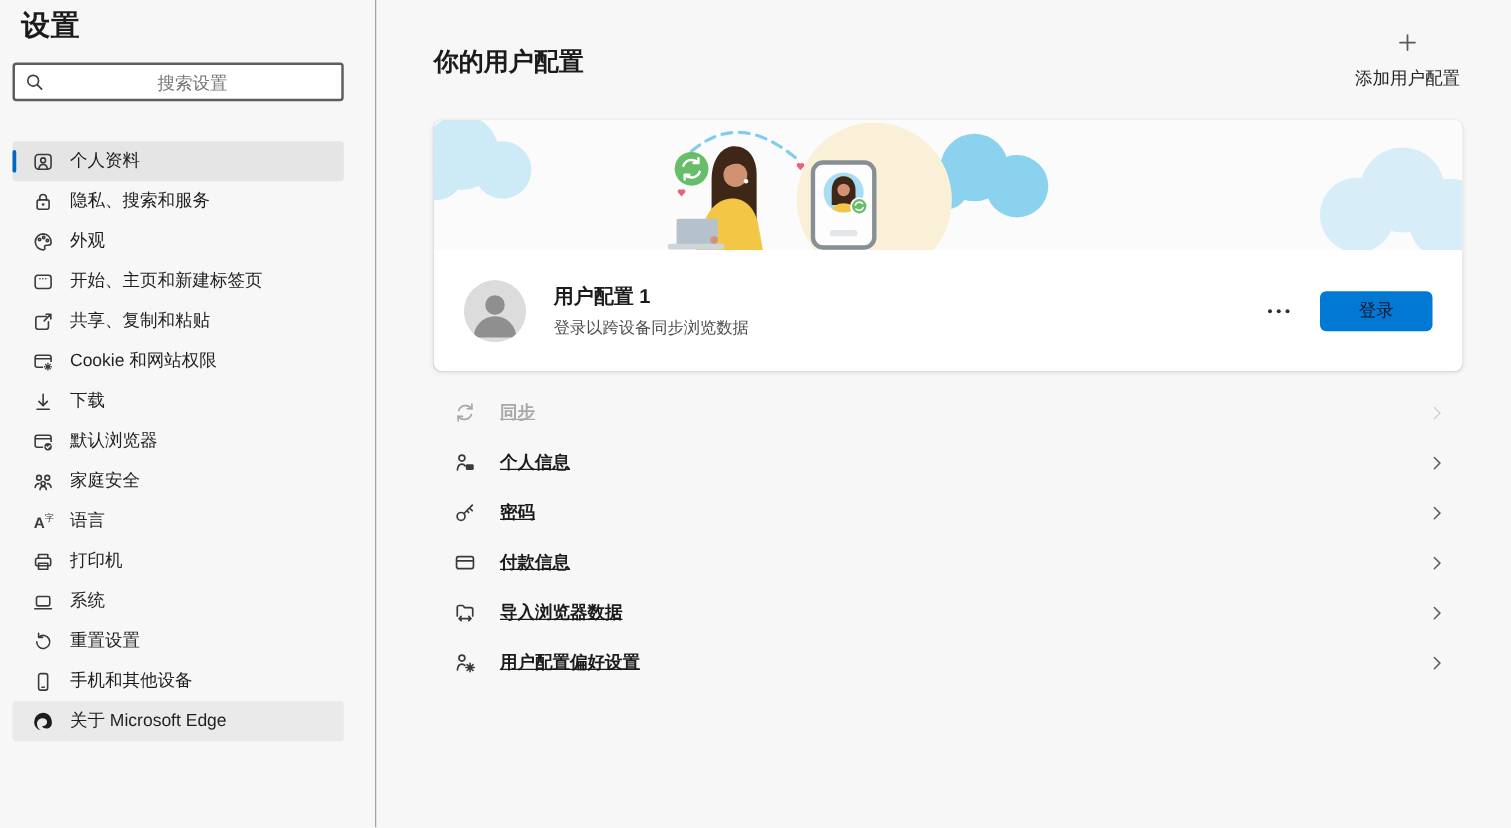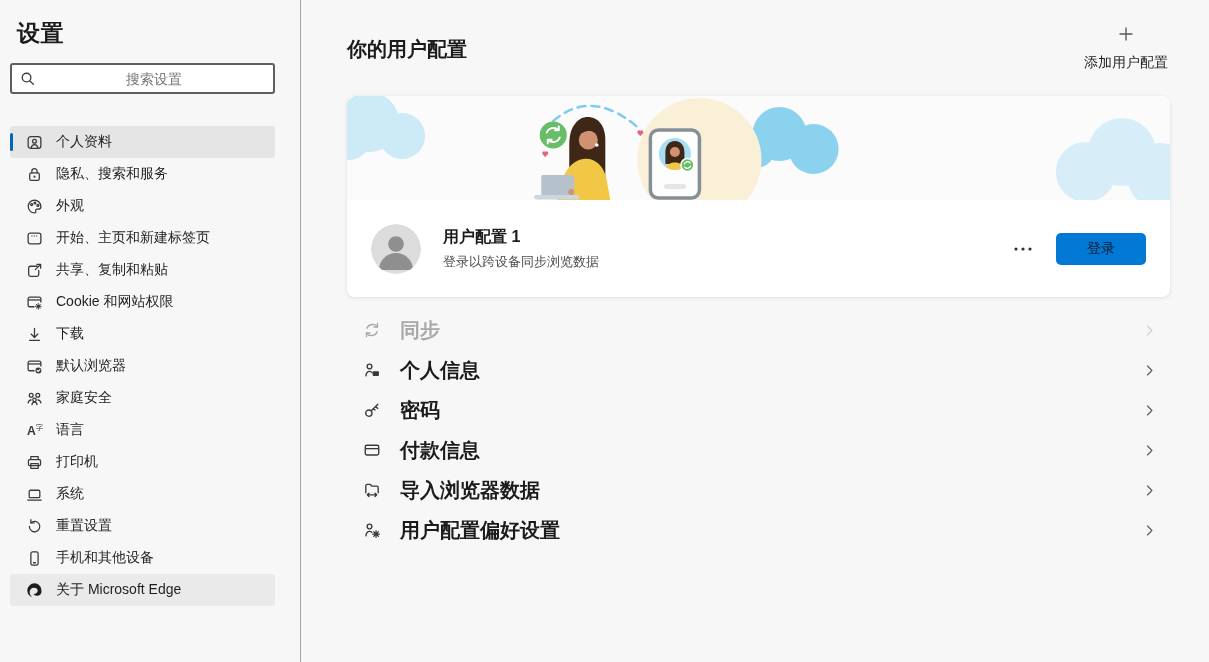--- a/index.html
+++ b/index.html
@@ -7,21 +7,21 @@
   body {
     font-family:"Liberation Sans","DejaVu Sans",sans-serif;
     background:var(--page-background,#f7f7f7);
     color:#1b1b1b; overflow:hidden;
   }
   .app { position:relative; width:1209px; height:662px; display:flex; }
 
   
   .sidebar {
     width:301px; height:662px; flex:0 0 301px;
-    border-right:1px solid #a3a3a3; padding-top:14px;
+    border-right:1px solid #a3a3a3; padding-top:1px;
   }
   .sb-title { font-size:23px; font-weight:700; margin:4px 0 14px 17px; letter-spacing:.5px; }
   .search-box {
     margin:0 25px 14px 10px; height:31px; background:#fff;
     border:2px solid #5e5e5e; border-radius:3px;
     display:flex; align-items:center; padding:0 8px; gap:8px;
   }
   .search-box svg { flex:0 0 auto; color:#3c3c3c; }
   .search-box input {
     border:none; outline:none; background:transparent; width:100%;
@@ -73,21 +73,21 @@
     background:var(--accent-blue,#0078d4); color:#0f172a; border:none; border-radius:5px;
     font-family:inherit; font-size:14px; height:32px; width:90px; cursor:pointer;
   }
 
   .rows { margin-top:13px; }
   .row {
     height:40px; display:flex; align-items:center; gap:19px;
     padding:0 14px 0 16px; cursor:pointer; border-radius:4px;
   }
   .row .ricon { width:18px; height:18px; display:flex; color:#3a3a3a; }
-  .row .rlabel { font-size:20px; font-weight:700; color:#1b1b1b; flex:1; }
+  .row .rlabel { font-size:14px; font-weight:700; color:#1b1b1b; flex:1;text-decoration:underline; }
   .row .chev { color:#5f5f5f; display:flex; }
   .row.disabled { cursor:default; }
   .row.disabled .ricon, .row.disabled .rlabel { color:#a8a8a8; }
   .row.disabled .chev { color:#d2d2d2; }
 </style>
 </head>
 <body>
 
 <div class="app">
 

